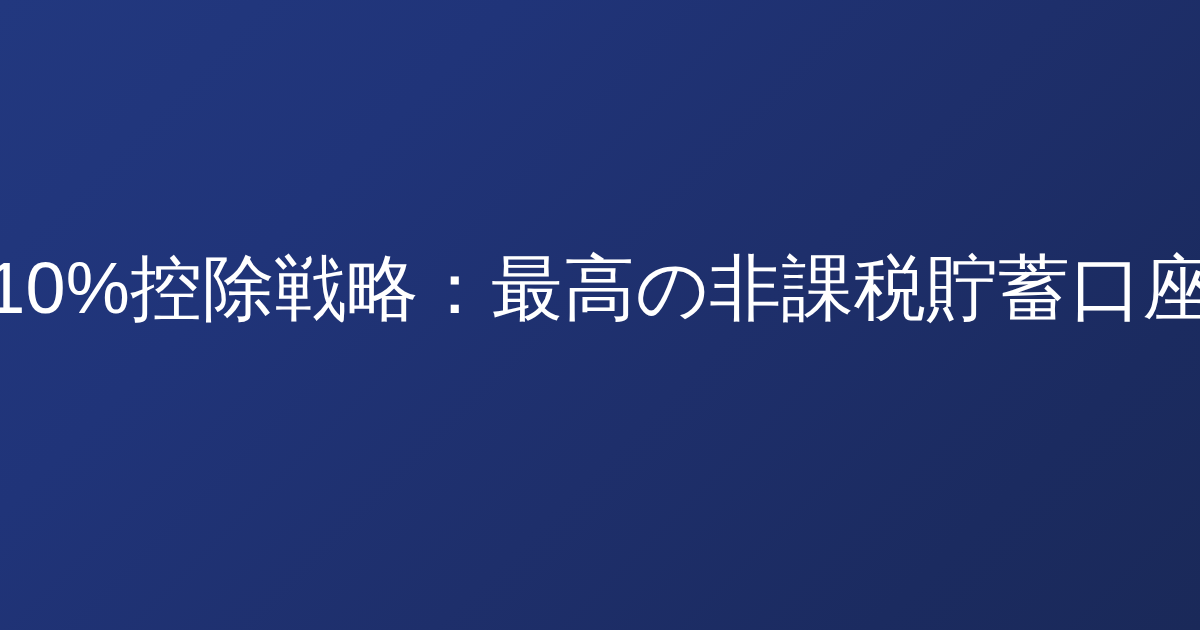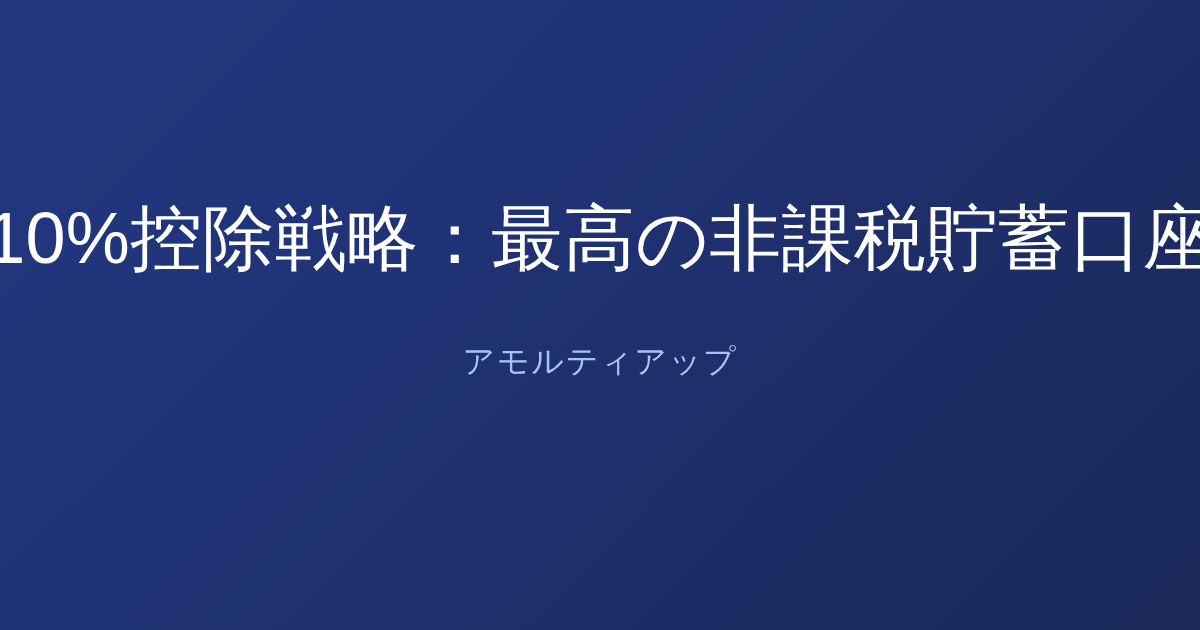--- a/index.html
+++ b/index.html
@@ -65,17 +65,16 @@
 </style>
 </head>
 <body>
 
 <div class="og-card">
 
   <div class="card-content">
 
     <h1 class="card-title">10%控除戦略：最高の非課税貯蓄口座</h1>
 
-    <p class="card-subtitle">アモルティアップ</p>
 
   </div>
 
 </div>
 
 </body></html>

